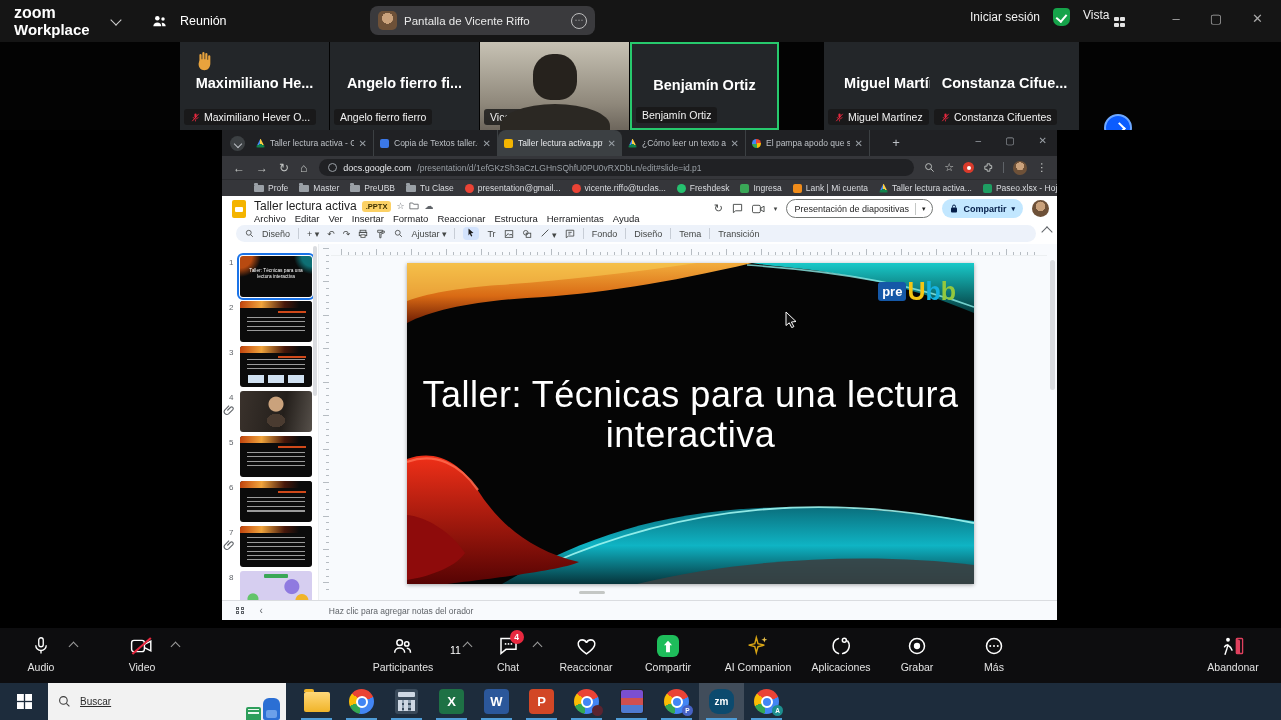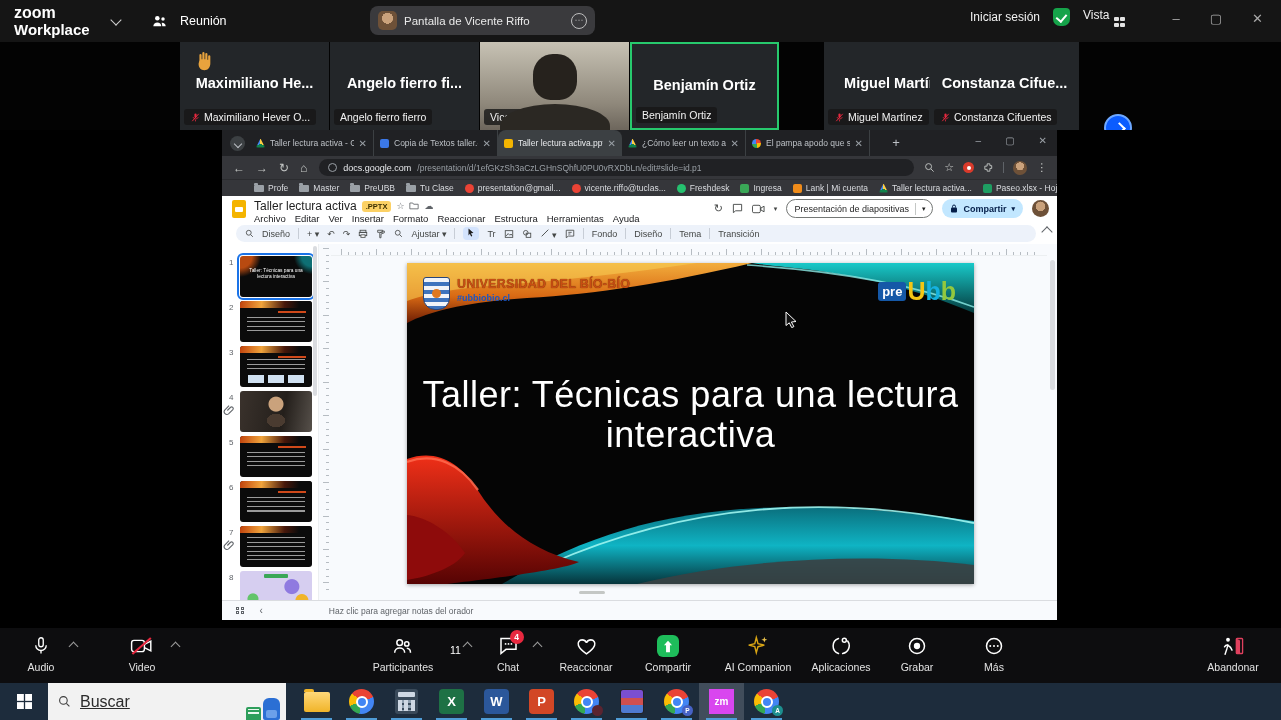--- a/index.html
+++ b/index.html
@@ -134,21 +134,21 @@
   .zbtn{position:absolute;top:7px;display:flex;flex-direction:column;align-items:center;gap:4px;color:#e3e3e3;font-size:10.5px;width:90px;transform:translateX(-50%);}
   .zico{height:22px;display:flex;align-items:center;justify-content:center;position:relative;}
   .zchev{position:absolute;width:7px;height:7px;border-left:1.5px solid #9d9d9d;border-top:1.5px solid #9d9d9d;transform:rotate(45deg);}
   .badge{position:absolute;min-width:14px;height:14px;background:#e8283f;border-radius:8px;color:#fff;font-size:8.5px;font-weight:700;line-height:14px;text-align:center;padding:0 2px;}
   .pcount{position:absolute;left:58px;top:9px;font-size:10.5px;color:#fff;}
   .share-g{width:22px;height:22px;background:#1ebd5b;border-radius:6px;display:flex;align-items:center;justify-content:center;}
   
   .taskbar{position:absolute;left:0;top:683px;width:1281px;height:37px;background:#1d2c3c;display:flex;align-items:center;}
   .start{width:48px;height:37px;display:flex;align-items:center;justify-content:center;}
   .searchbox{width:238px;height:37px;background:#f2f2f2;display:flex;align-items:center;gap:9px;padding:0 10px;position:relative;}
-  .searchbox .q{font-size:16px;color:#2b2b2b;text-decoration:underline;}
+  .searchbox .q{font-size:10px;color:#2b2b2b;text-decoration:underline;}
   .sb-art{position:absolute;right:6px;bottom:0;display:flex;align-items:flex-end;gap:2px;}
   .book{width:15px;height:13px;background:#2e9e5b;border-radius:2px 2px 0 0;position:relative;}
   .book::after{content:"";position:absolute;left:2px;top:2px;right:2px;height:7px;background:repeating-linear-gradient(180deg,#eaf6ee 0 1.5px,transparent 1.5px 3.5px);}
   .pack{width:17px;height:22px;background:#2b6fd4;border-radius:6px 6px 2px 2px;position:relative;}
   .pack::after{content:"";position:absolute;left:3px;bottom:2px;width:11px;height:8px;background:#6ba0ea;border-radius:2px;}
   .tk-apps{display:flex;align-items:center;height:37px;margin-left:8px;}
   .tk-app{width:45px;height:37px;display:flex;align-items:center;justify-content:center;position:relative;}
   .tk-app::after{content:"";position:absolute;left:7px;right:7px;bottom:0;height:2.5px;background:#4f9cd6;}
   .tk-app.hl{background:rgba(255,255,255,.16);}
   .sq{width:25px;height:25px;border-radius:4px;color:#fff;font-weight:700;font-size:13px;display:flex;align-items:center;justify-content:center;}
@@ -735,27 +735,20 @@
                 <path d="M0 0 H290 C215 11 150 18 92 22 C50 25 18 31 0 38 Z" fill="#f7cf56" opacity=".55"></path>
                 <path d="M567 0 V50 C500 22 440 10 378 4 C362 2 350 1 344 0 Z" fill="url(#gTl)"></path>
                 <path d="M340 2 C430 8 508 22 567 44" stroke="#8deee8" stroke-width="1.6" fill="none" opacity=".8"></path>
                 <path d="M95 321 C220 248 340 227 567 258 V321 Z" fill="url(#gTb)"></path>
                 <path d="M140 302 C280 240 420 231 567 260" stroke="#9df5ef" stroke-width="1.8" fill="none" opacity=".9"></path>
                 <path d="M230 321 C340 294 470 290 567 302 V321 Z" fill="#3a4144" opacity=".9"></path>
                 <path d="M0 321 V196 C28 186 52 198 70 226 C90 258 122 288 172 299 C150 309 60 318 40 321 Z" fill="url(#gRd)"></path>
                 <path d="M0 199 C28 189 53 201 71 227" stroke="#ff6a4d" stroke-width="2.2" fill="none" opacity=".85"></path>
                 <path d="M0 321 V252 C20 254 44 269 58 290 C48 305 20 314 0 317 Z" fill="#8e0b0b"></path>
               </svg>
-              <div class="ubb">
-                <div class="crest"></div>
-                <div>
-                  <div class="uni-name">UNIVERSIDAD DEL BÍO-BÍO</div>
-                  <div class="uni-sub">#ubbiobio.cl</div>
-                </div>
-              </div>
               <div class="preubb">
                 <span class="pre">pre</span>
                   <span class="u">U</span>
                   <span class="bb1">b</span>
                   <span class="bb2">b</span>
               </div>
               <div class="slide-title">Taller: Técnicas para una lectura interactiva</div>
               <svg class="cursor" width="13" height="17" viewBox="0 0 13 17">
                   <path d="M1 1l10 9.5-4.6.5 2.5 4.6-2.2 1-2.4-4.8L1 14.5z" fill="#111" stroke="#fff" stroke-width="1"></path>
                 </svg>
@@ -943,21 +936,21 @@
           <span class="cbadge" style="background:#5b2430"></span>
         </div>
       <div class="tk-app">
           <span class="rar"></span>
         </div>
       <div class="tk-app">
           <span class="chrome"></span>
           <span class="cbadge" style="background:#4662c6">P</span>
         </div>
       <div class="tk-app hl">
-          <span class="sq" style="background:#d946ef;font-size:10px;border-radius:0">zm</span>
+          <span class="sq" style="background:#0c4a6e;font-size:10px;border-radius:9px">zm</span>
         </div>
       <div class="tk-app">
           <span class="chrome"></span>
           <span class="cbadge" style="background:#1d8f8f">A</span>
         </div>
     </div>
 
   </div>
 </div>
 

